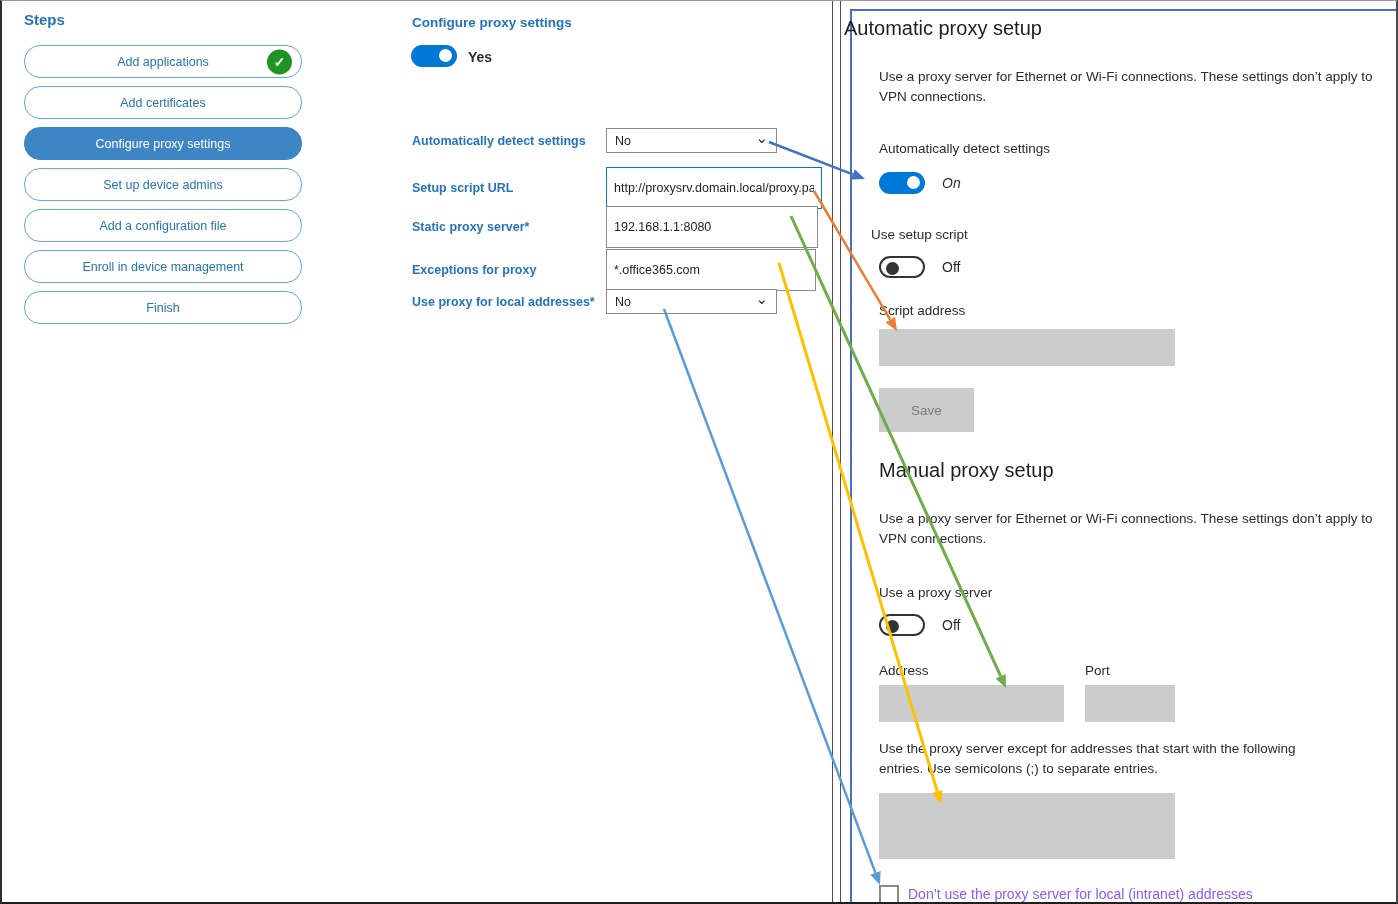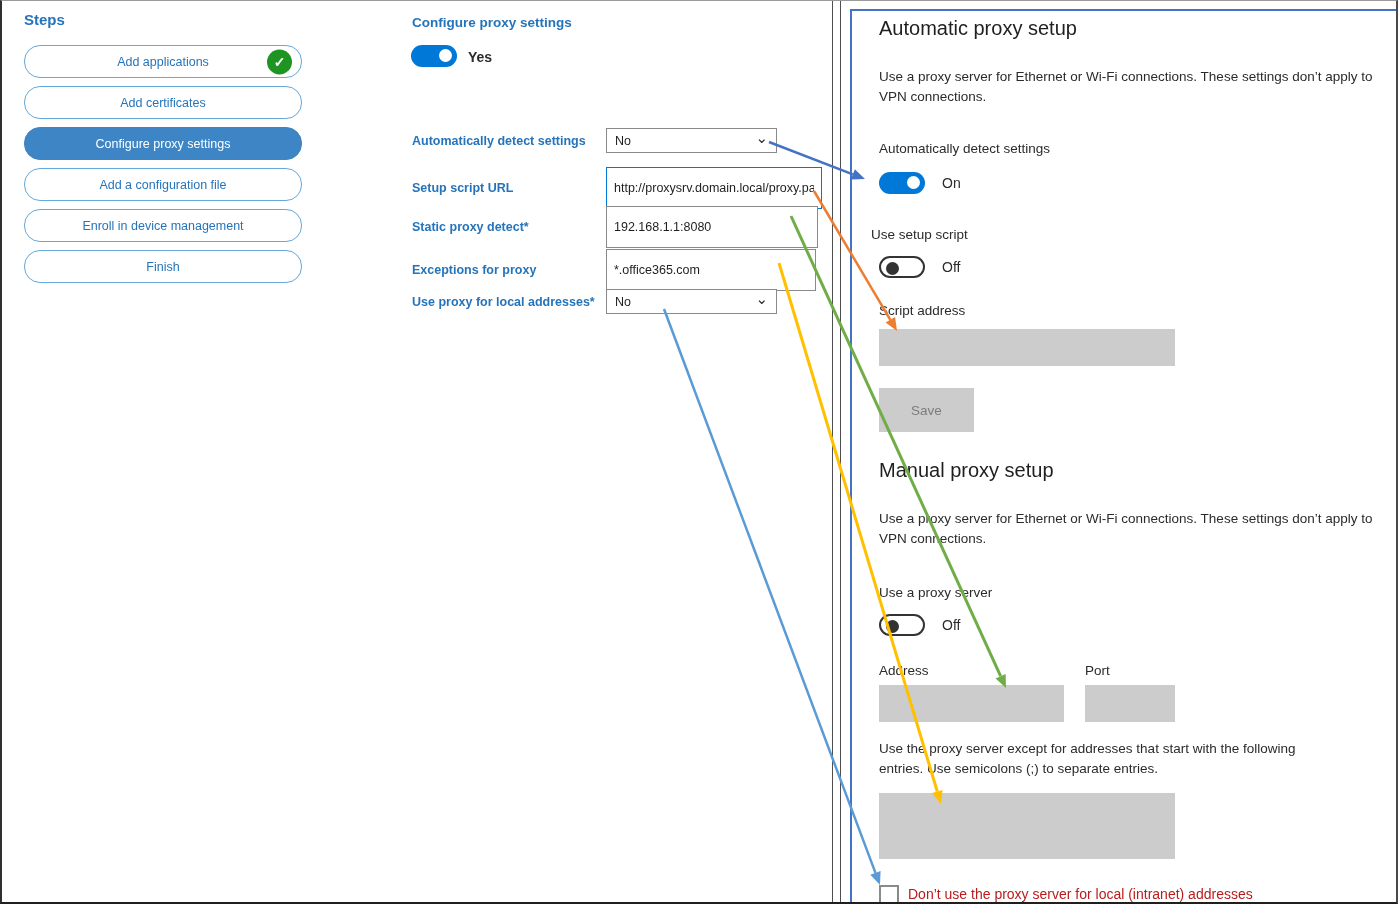--- a/index.html
+++ b/index.html
@@ -47,41 +47,44 @@
   .abs{position:absolute;}
   .sheading{font-size:20px;color:#1f1f1f;font-weight:400;}
   .sdesc{font-size:13.5px;color:#2b2b2b;line-height:1.5;width:508px;}
   .sdesc.narrow{width:462px;}
   .slabel{font-size:13.5px;color:#2b2b2b;}
   .state-label{font-size:14px;color:#2b2b2b;position:absolute;}
   .gray-box{position:absolute;background:#cccccc;}
   .save-btn{position:absolute;left:877px;top:387px;width:95px;height:44px;background:#cccccc;color:#7d7d7d;
             font-size:13.5px;display:flex;align-items:center;justify-content:center;cursor:default;}
   .cb{position:absolute;left:877px;top:884px;width:20px;height:20px;border:2px solid #8a8a8a;background:#fff;box-sizing:border-box;}
-  .cb-label{position:absolute;left:906px;top:885px;font-size:14px;color:#b91c1c;white-space:nowrap;}
+  .cb-label{position:absolute;left:906px;top:885px;font-size:14px;color:#8b5cf6;white-space:nowrap;}
 
   
   #arrows-svg{position:absolute;left:0;top:0;width:1398px;height:904px;pointer-events:none;z-index:50;}
 </style>
 </head>
 <body>
 
 <div class="page">
 
   <div class="steps-title">Steps</div>
   <div class="steps-list">
     <div class="step-btn">
       <span>Add applications</span>
       <span class="check-badge">✓</span>
     </div>
     <div class="step-btn">
       <span>Add certificates</span>
     </div>
     <div class="step-btn selected">
       <span>Configure proxy settings</span>
+    </div>
+    <div class="step-btn">
+      <span>Set up device admins</span>
     </div>
     <div class="step-btn">
       <span>Add a configuration file</span>
     </div>
     <div class="step-btn">
       <span>Enroll in device management</span>
     </div>
     <div class="step-btn">
       <span>Finish</span>
     </div>
@@ -100,21 +103,21 @@
       <span class="chevron">⌄</span>
     </div>
   </div>
 
   <div class="frow r1">
     <div class="flabel">Setup script URL</div>
     <input class="tinput w216 focused" value="http://proxysrv.domain.local/proxy.pa" style="">
   </div>
 
   <div class="frow r2">
-    <div class="flabel">Static proxy detect*</div>
+    <div class="flabel">Static proxy server*</div>
     <input class="tinput w212" value="192.168.1.1:8080" style="">
   </div>
 
   <div class="frow r3">
     <div class="flabel">Exceptions for proxy</div>
     <input class="tinput w210" value="*.office365.com" style="">
   </div>
 
   <div class="frow r4">
     <div class="flabel">Use proxy for local addresses*</div>
@@ -122,28 +125,28 @@
       <span>No</span>
       <span class="chevron">⌄</span>
     </div>
   </div>
 
   <div class="vline v1"></div>
   <div class="vline v2"></div>
 
   <div class="settings-border"></div>
 
-  <div class="abs sheading" style="left:877px;top:16px;">Automatic proxy setup</div>
+  <div class="abs sheading" style="left:842px;top:16px;">Automatic proxy setup</div>
   <div class="abs sdesc" style="left:877px;top:66px;">Use a proxy server for Ethernet or Wi-Fi connections. These settings don’t apply to VPN connections.</div>
 
   <div class="abs slabel" style="left:877px;top:140px;">Automatically detect settings</div>
   <div class="toggle on" style="left:877px;top:171px;">
       <span class="knob"></span>
     </div>
-  <div class="state-label" style="left:940px;top:174px;">On</div>
+  <div class="state-label" style="left:940px;top:174px;font-style:italic;">On</div>
 
   <div class="abs slabel" style="left:869px;top:226px;">Use setup script</div>
   <div class="toggle off" style="left:877px;top:255px;">
       <span class="knob"></span>
     </div>
   <div class="state-label" style="left:940px;top:258px;">Off</div>
 
   <div class="abs slabel" style="left:877px;top:302px;">Script address</div>
   <div class="gray-box" style="left:877px;top:328px;width:296px;height:37px;"></div>
 

